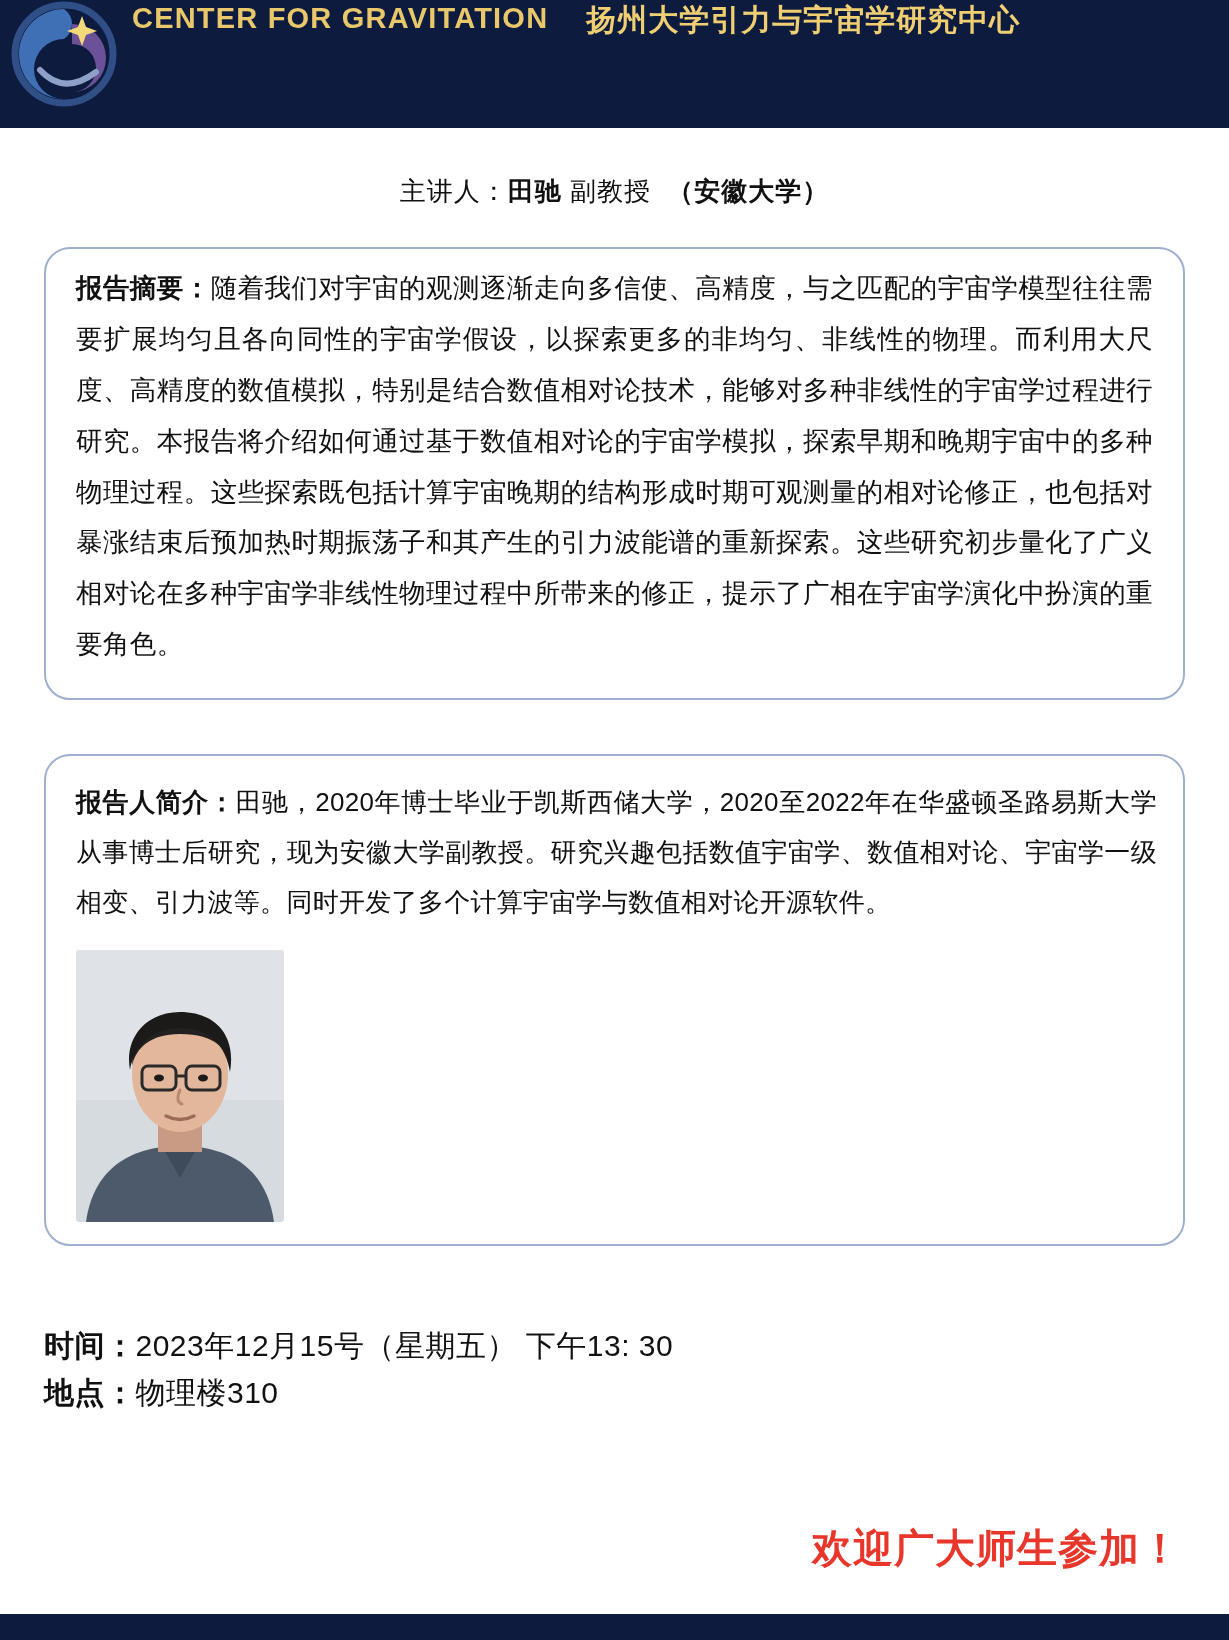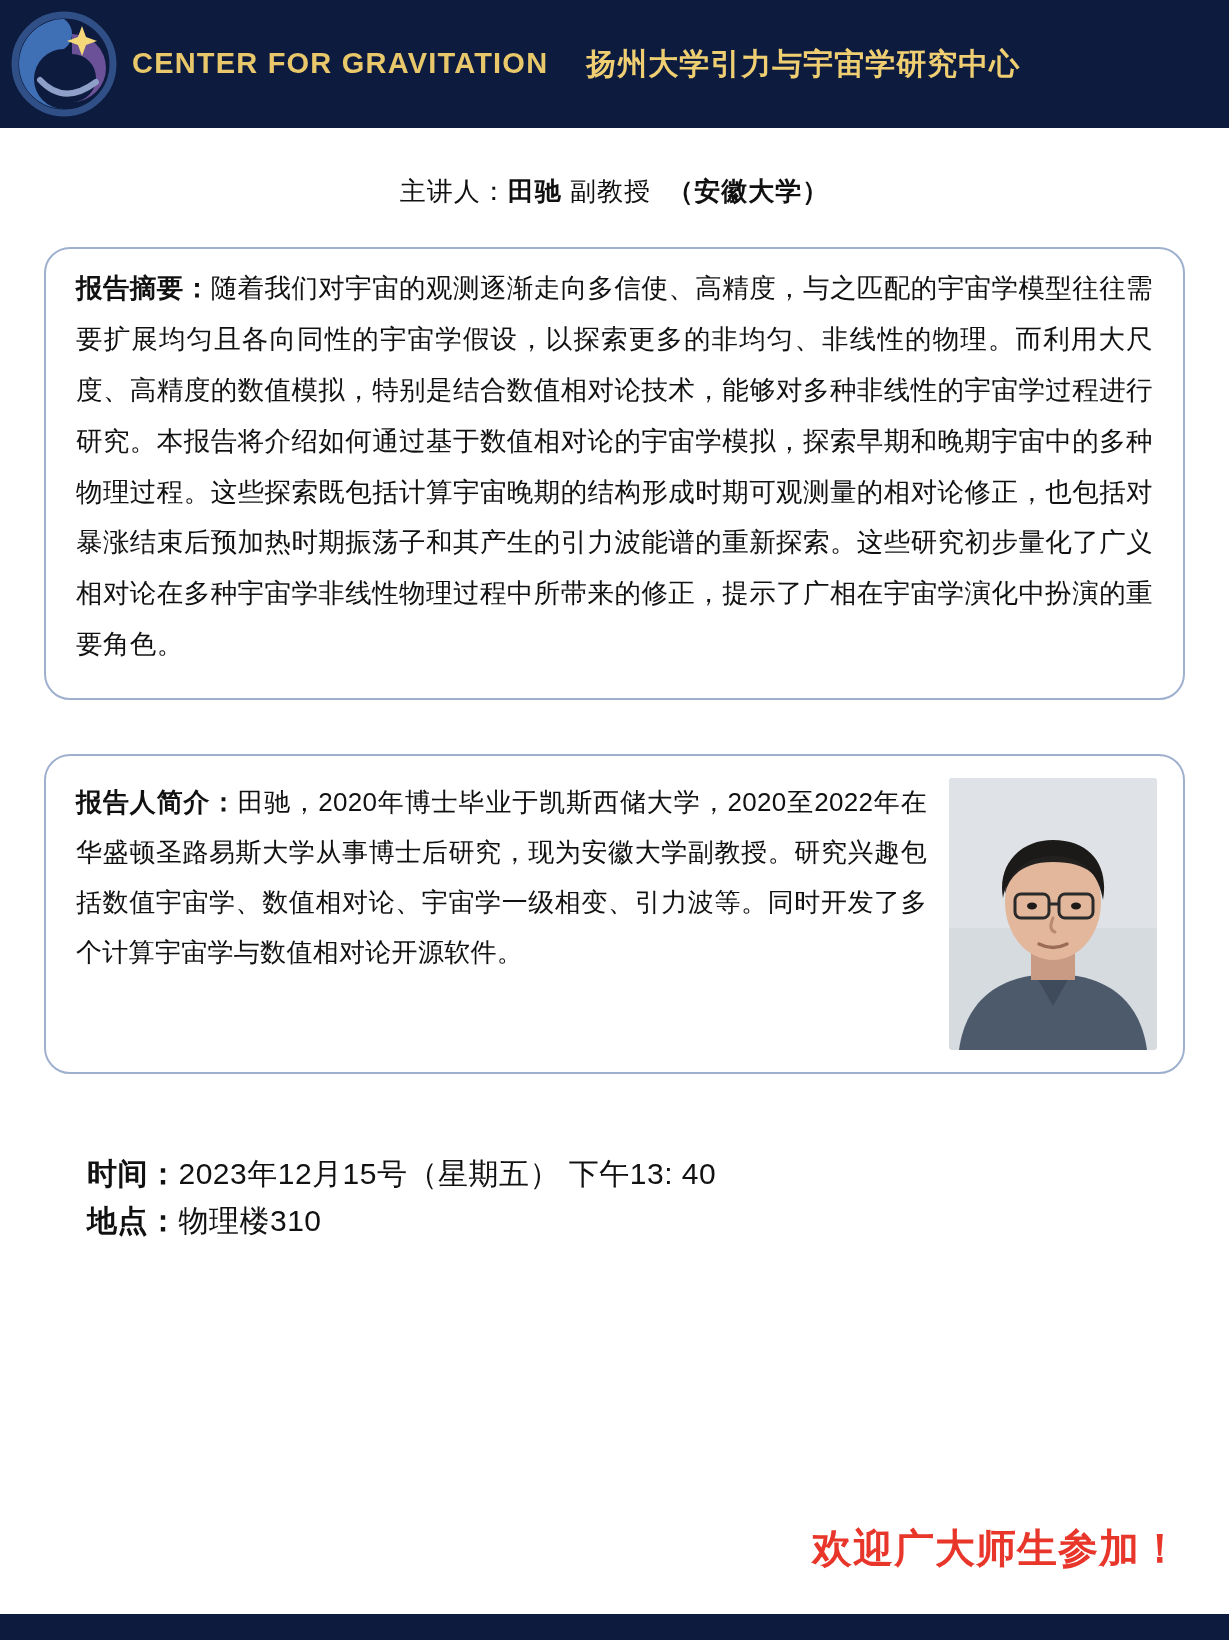--- a/index.html
+++ b/index.html
@@ -16,21 +16,20 @@
     overflow: hidden;
   }
 
   
   .header {
     position: relative;
     width: 1229px;
     height: 128px;
     background: #0d1b3e;
     display: flex;
-    align-items: center;
     box-sizing: border-box;
     padding-left: 10px;
     overflow: hidden;
   }
   .logo-wrap {
     width: 108px;
     height: 108px;
     position: relative;
     flex: 0 0 auto;
   }
@@ -97,20 +96,21 @@
     letter-spacing: 0.4px;
   }
   .abstract-panel .lbl { font-weight: bold; }
 
   .bio-panel {
     margin-top: 54px;
     padding: 22px 26px 22px 30px;
     display: flex;
     align-items: flex-start;
     gap: 22px;
+    flex-direction: column;
   }
   .bio-text {
     flex: 1 1 auto;
     font-size: 26px;
     line-height: 1.92;
     text-align: justify;
     letter-spacing: 0.3px;
   }
   .bio-text .lbl { font-weight: bold; }
 
@@ -123,21 +123,21 @@
     background: #cfd6dd;
   }
 
   
   .info {
     margin-top: 76px;
     font-size: 30px;
     line-height: 1.58;
     letter-spacing: 0.5px;
   }
-  .info .lbl { font-weight: bold; margin-left: 43px; }
+  .info .lbl { font-weight: bold; }
 
   .welcome {
     position: absolute;
     right: 48px;
     bottom: 64px;
     color: #e8362a;
     font-weight: bold;
     font-size: 40px;
     letter-spacing: 1px;
   }
@@ -210,21 +210,21 @@
         <ellipse cx="127" cy="128" rx="5" ry="3.4" fill="#1d1b1a"></ellipse>
 
         <path d="M104 140 q-5 12 2 14" stroke="#b98a6f" stroke-width="3" fill="none" stroke-linecap="round"></path>
         <path d="M90 166 q14 7 28 0" stroke="#9b6b58" stroke-width="3.4" fill="none" stroke-linecap="round"></path>
       </svg>
     </div>
   </div>
 
   <div class="info">
     <div>
-      <span class="lbl">时间：</span><span>2023年12月15号（星期五） 下午13: 40</span>
+      <span class="lbl">时间：</span><span>2023年12月15号（星期五） 下午13: 30</span>
     </div>
     <div>
       <span class="lbl">地点：</span><span>物理楼310</span>
     </div>
   </div>
 
 </div>
 
 <div class="welcome">欢迎广大师生参加！</div>
 <div class="bottom-bar"></div>

